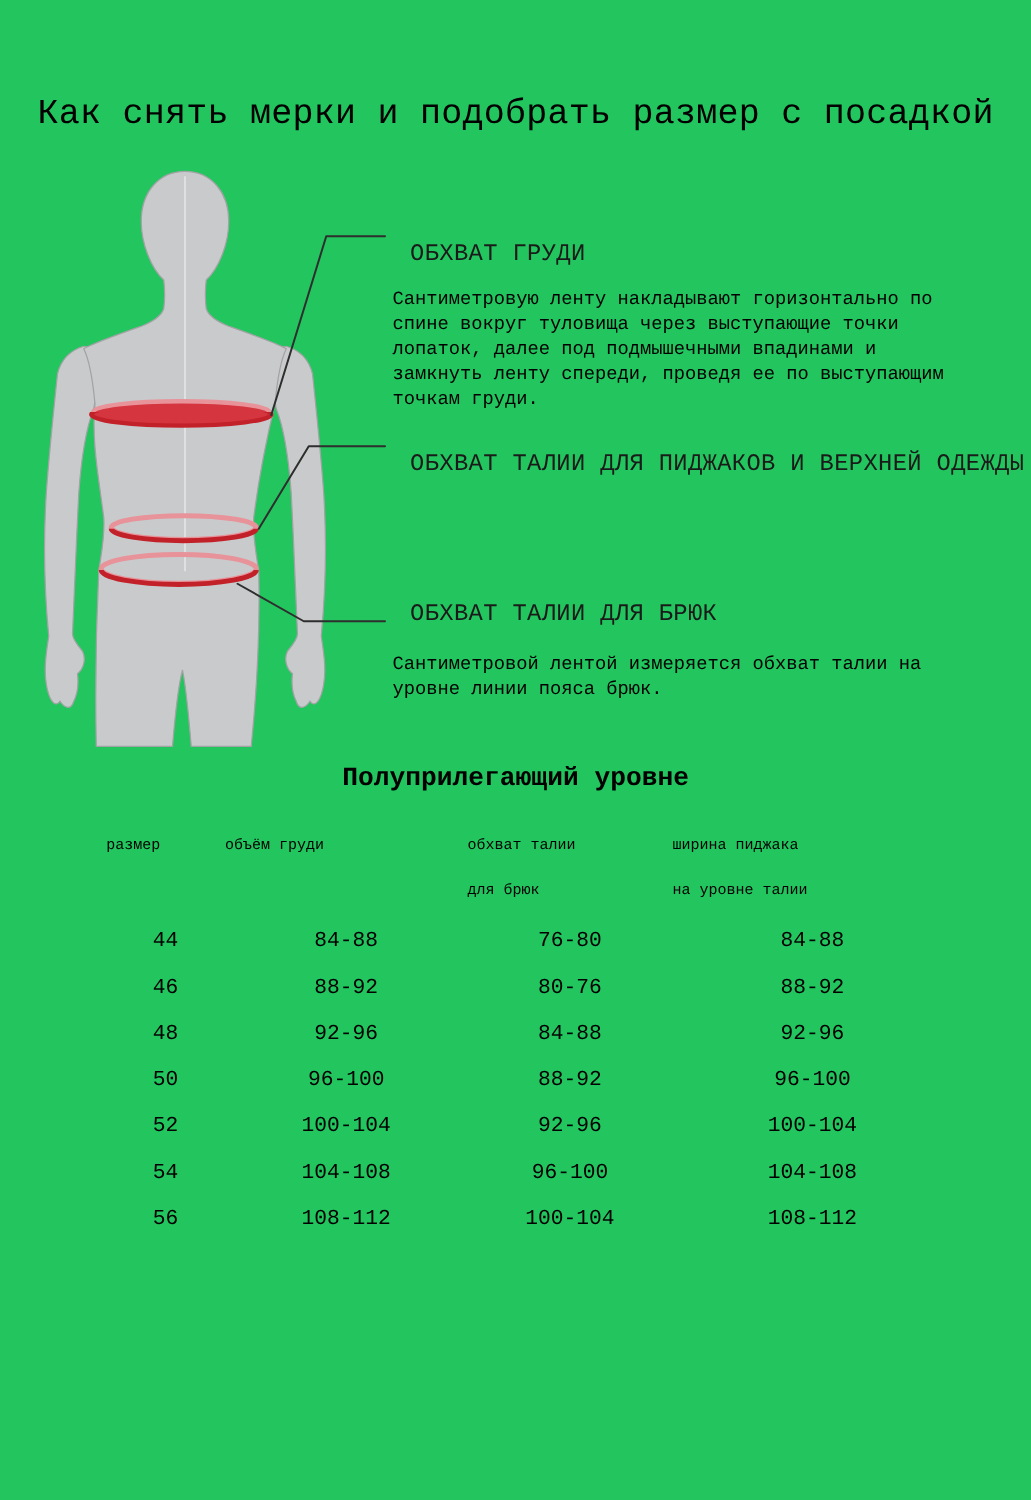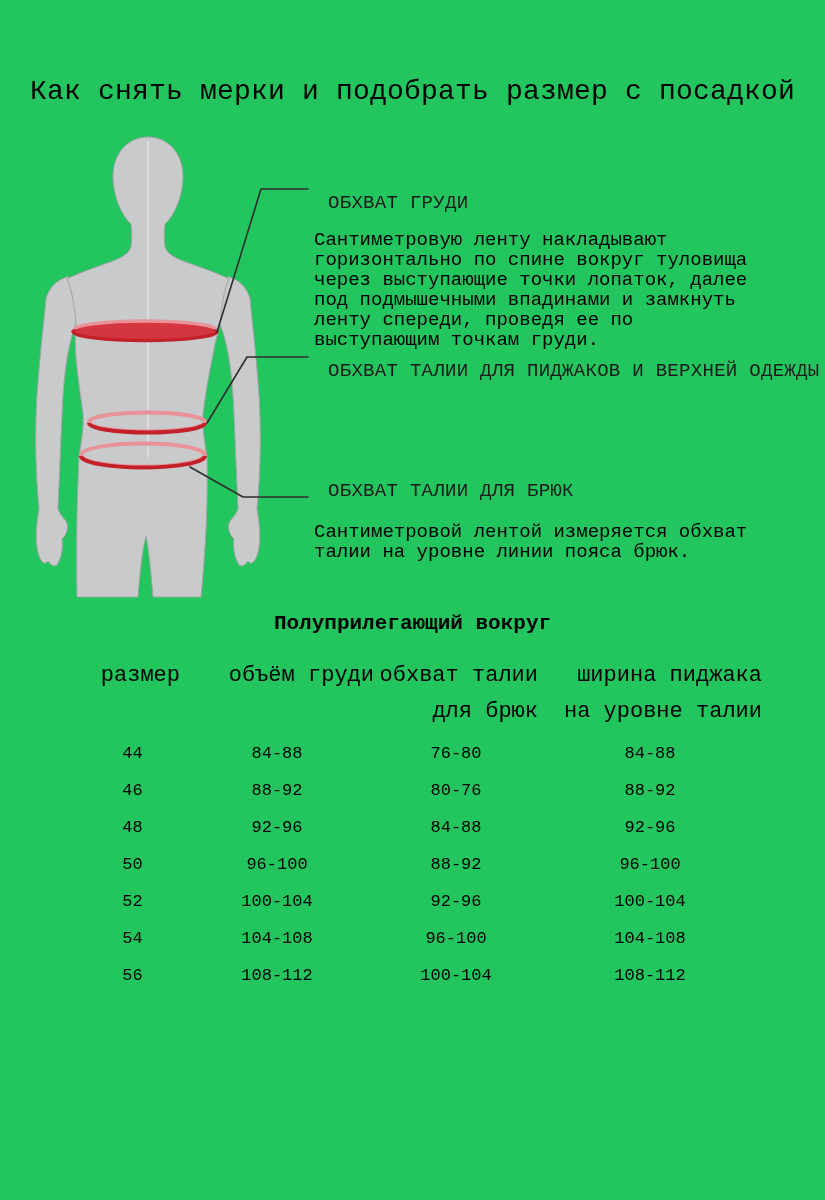--- a/index.html
+++ b/index.html
@@ -10,31 +10,31 @@
   .page-title {
     position:absolute; top:76px; left:0; width:100%; text-align:center;
     font-size:28px; font-weight:400; margin:0; color:#000; letter-spacing:0.2px;
   }
   .figure-svg { position:absolute; left:15px; top:127px; width:295px; height:480px; }
   .mblock { position:absolute; left:312px; }
   .mblock h2 {
     font-size:19px; font-weight:400; margin:16px; color:#1a1a1a; white-space:nowrap;
     letter-spacing:0.3px;
   }
-  .mblock p { font-size:19px; line-height:20px; margin:6px 0 0 2px; color:#000; }
+  .mblock p { font-size:15px; line-height:20px; margin:6px 0 0 2px; color:#000; }
   .mb-1 { top:176px; } .mb-1 p { width:445px; }
   .mb-2 { top:344px; } .mb-2 p { width:395px; margin-top:8px; }
   .mb-3 { top:464px; } .mb-3 p { width:460px; margin-top:20px; }
   .table-title {
     position:absolute; top:612px; left:0; width:100%; text-align:center;
     font-size:21px; font-weight:700; margin:0; color:#000;
   }
   .size-table { position:absolute; left:85px; top:666px; width:690px; }
   .tr { display:grid; grid-template-columns:95px 194px 164px 224px; }
-  .th { text-align:right; font-size:22px; color:#000; }
+  .th { text-align:left; font-size:12px; color:#000; }
   .th span { display:block; line-height:20px; }
   .th .l2 { margin-top:16px; min-height:20px; }
   .rows { margin-top:13px; }
   .row { height:37px; align-items:center; font-size:17px; color:#000; }
   .cell { text-align:center; }
 </style>
 </head>
 <body>
 
 <div class="canvas">
@@ -117,21 +117,21 @@
 
   <section class="mblock mb-2">
     <h2>ОБХВАТ ТАЛИИ ДЛЯ ПИДЖАКОВ И ВЕРХНЕЙ ОДЕЖДЫ</h2>
   </section>
 
   <section class="mblock mb-3">
     <h2>ОБХВАТ ТАЛИИ ДЛЯ БРЮК</h2>
     <p>Сантиметровой лентой измеряется обхват талии на уровне линии пояса брюк.</p>
   </section>
 
-  <h2 class="table-title">Полуприлегающий вокруг</h2>
+  <h2 class="table-title">Полуприлегающий уровне</h2>
 
   <div class="size-table">
     <div class="tr thead">
       <div class="th">
         <span>размер</span>
         <span class="l2"></span>
       </div>
       <div class="th">
         <span>объём груди</span>
         <span class="l2"></span>

